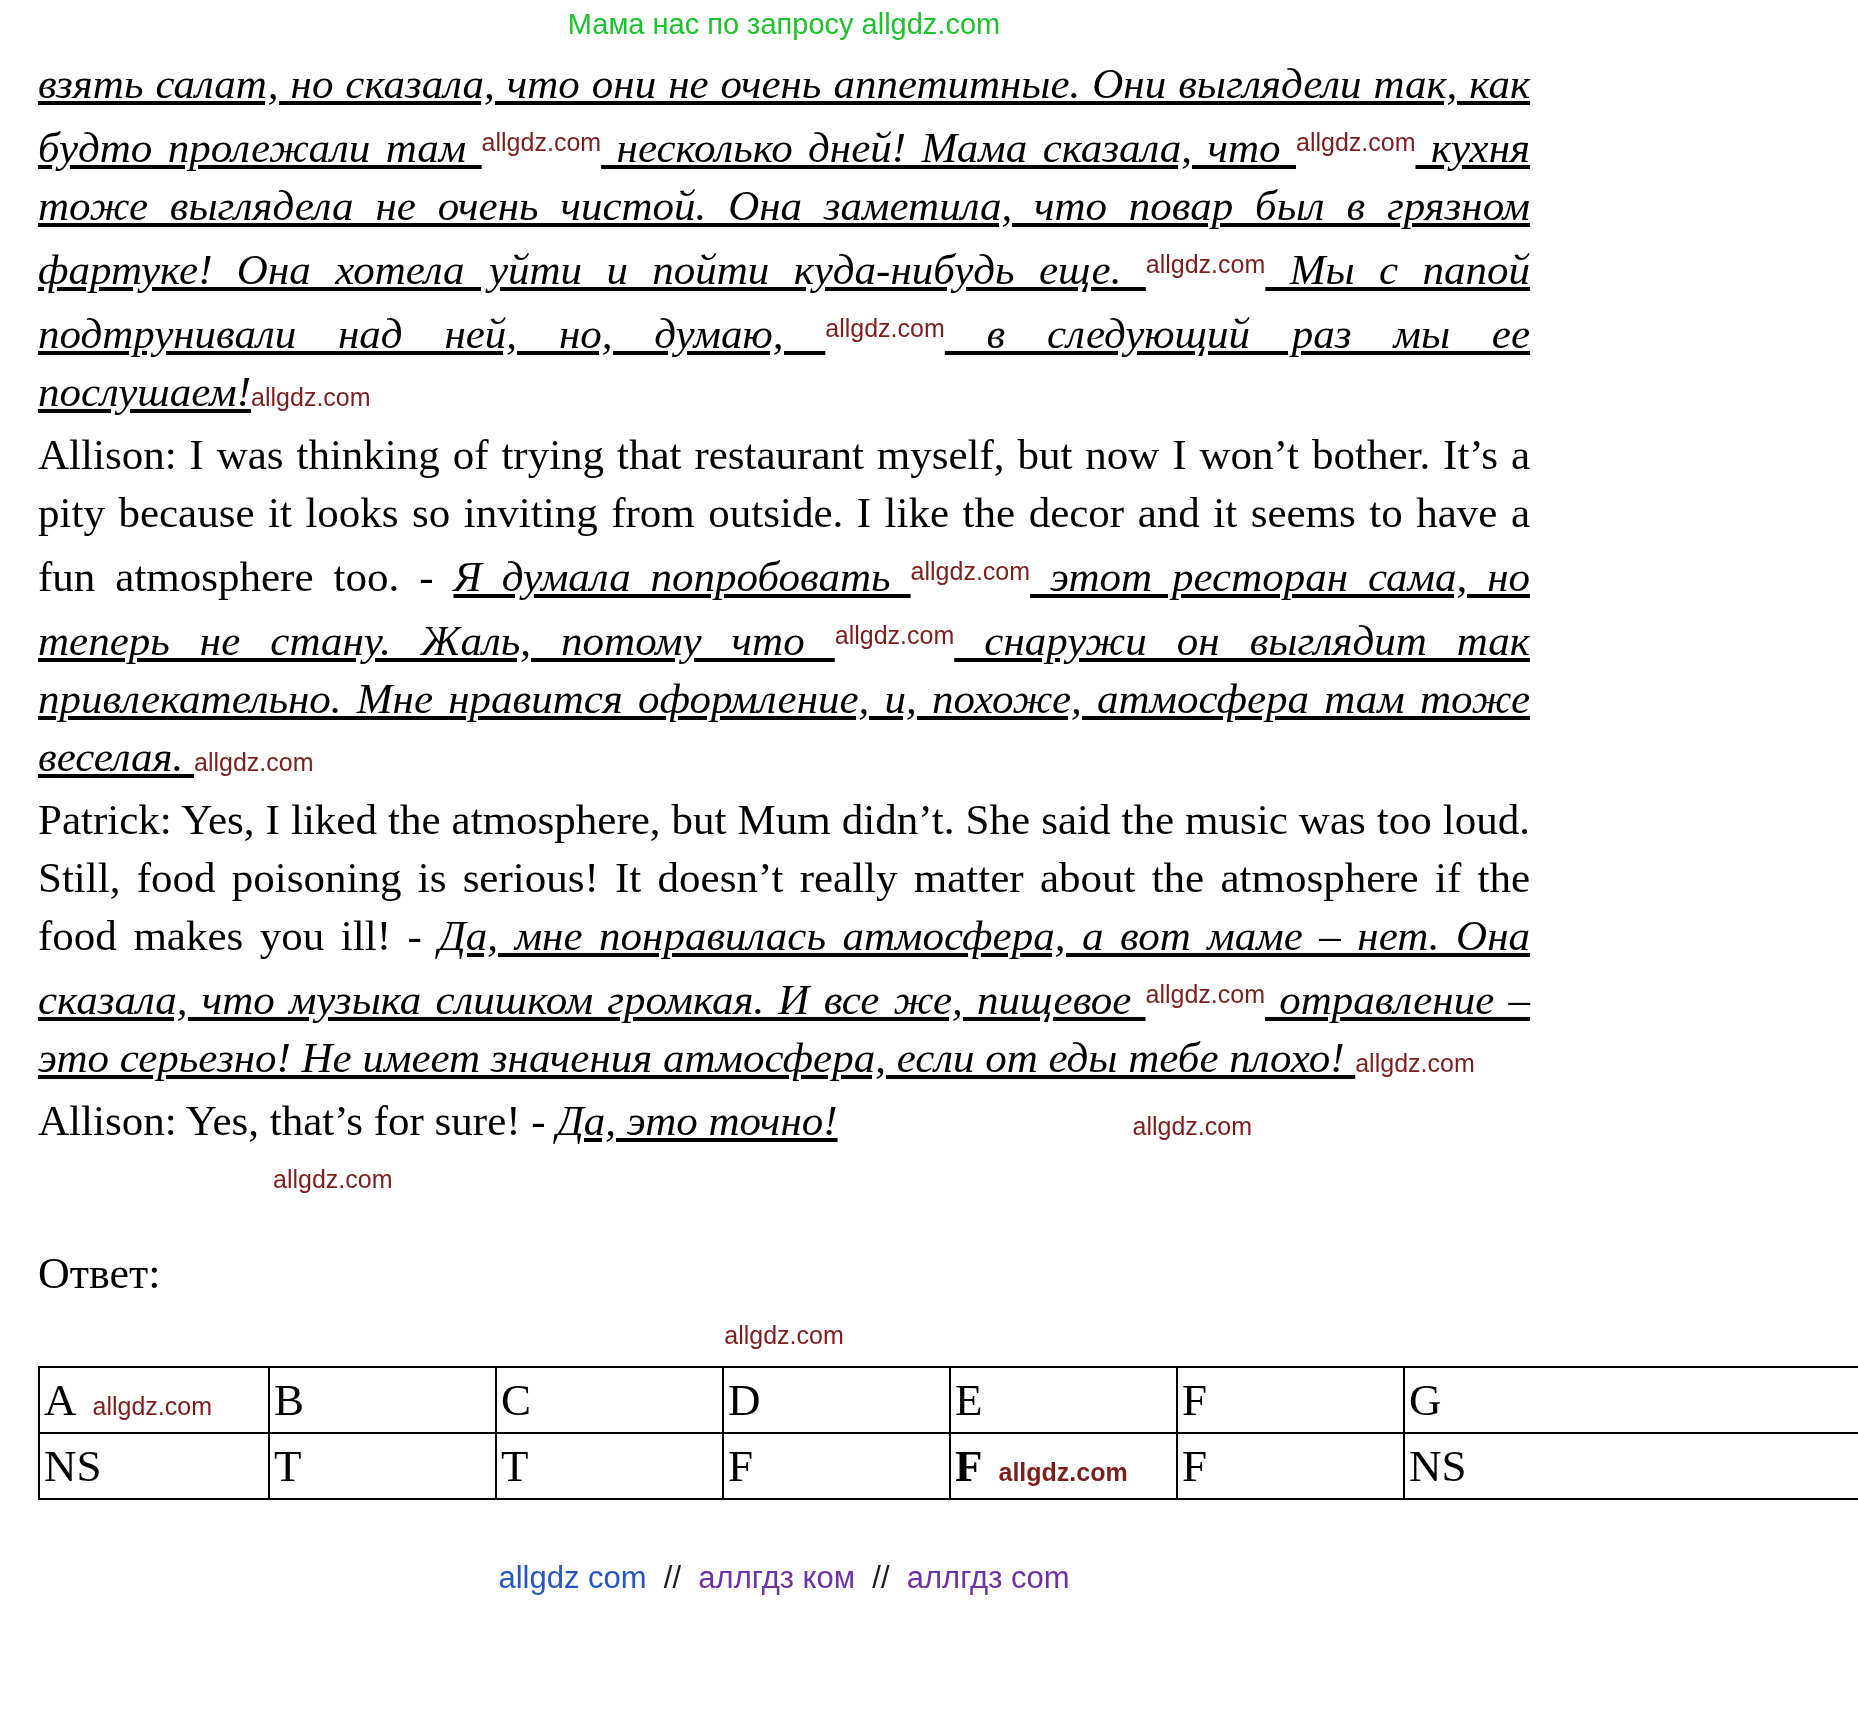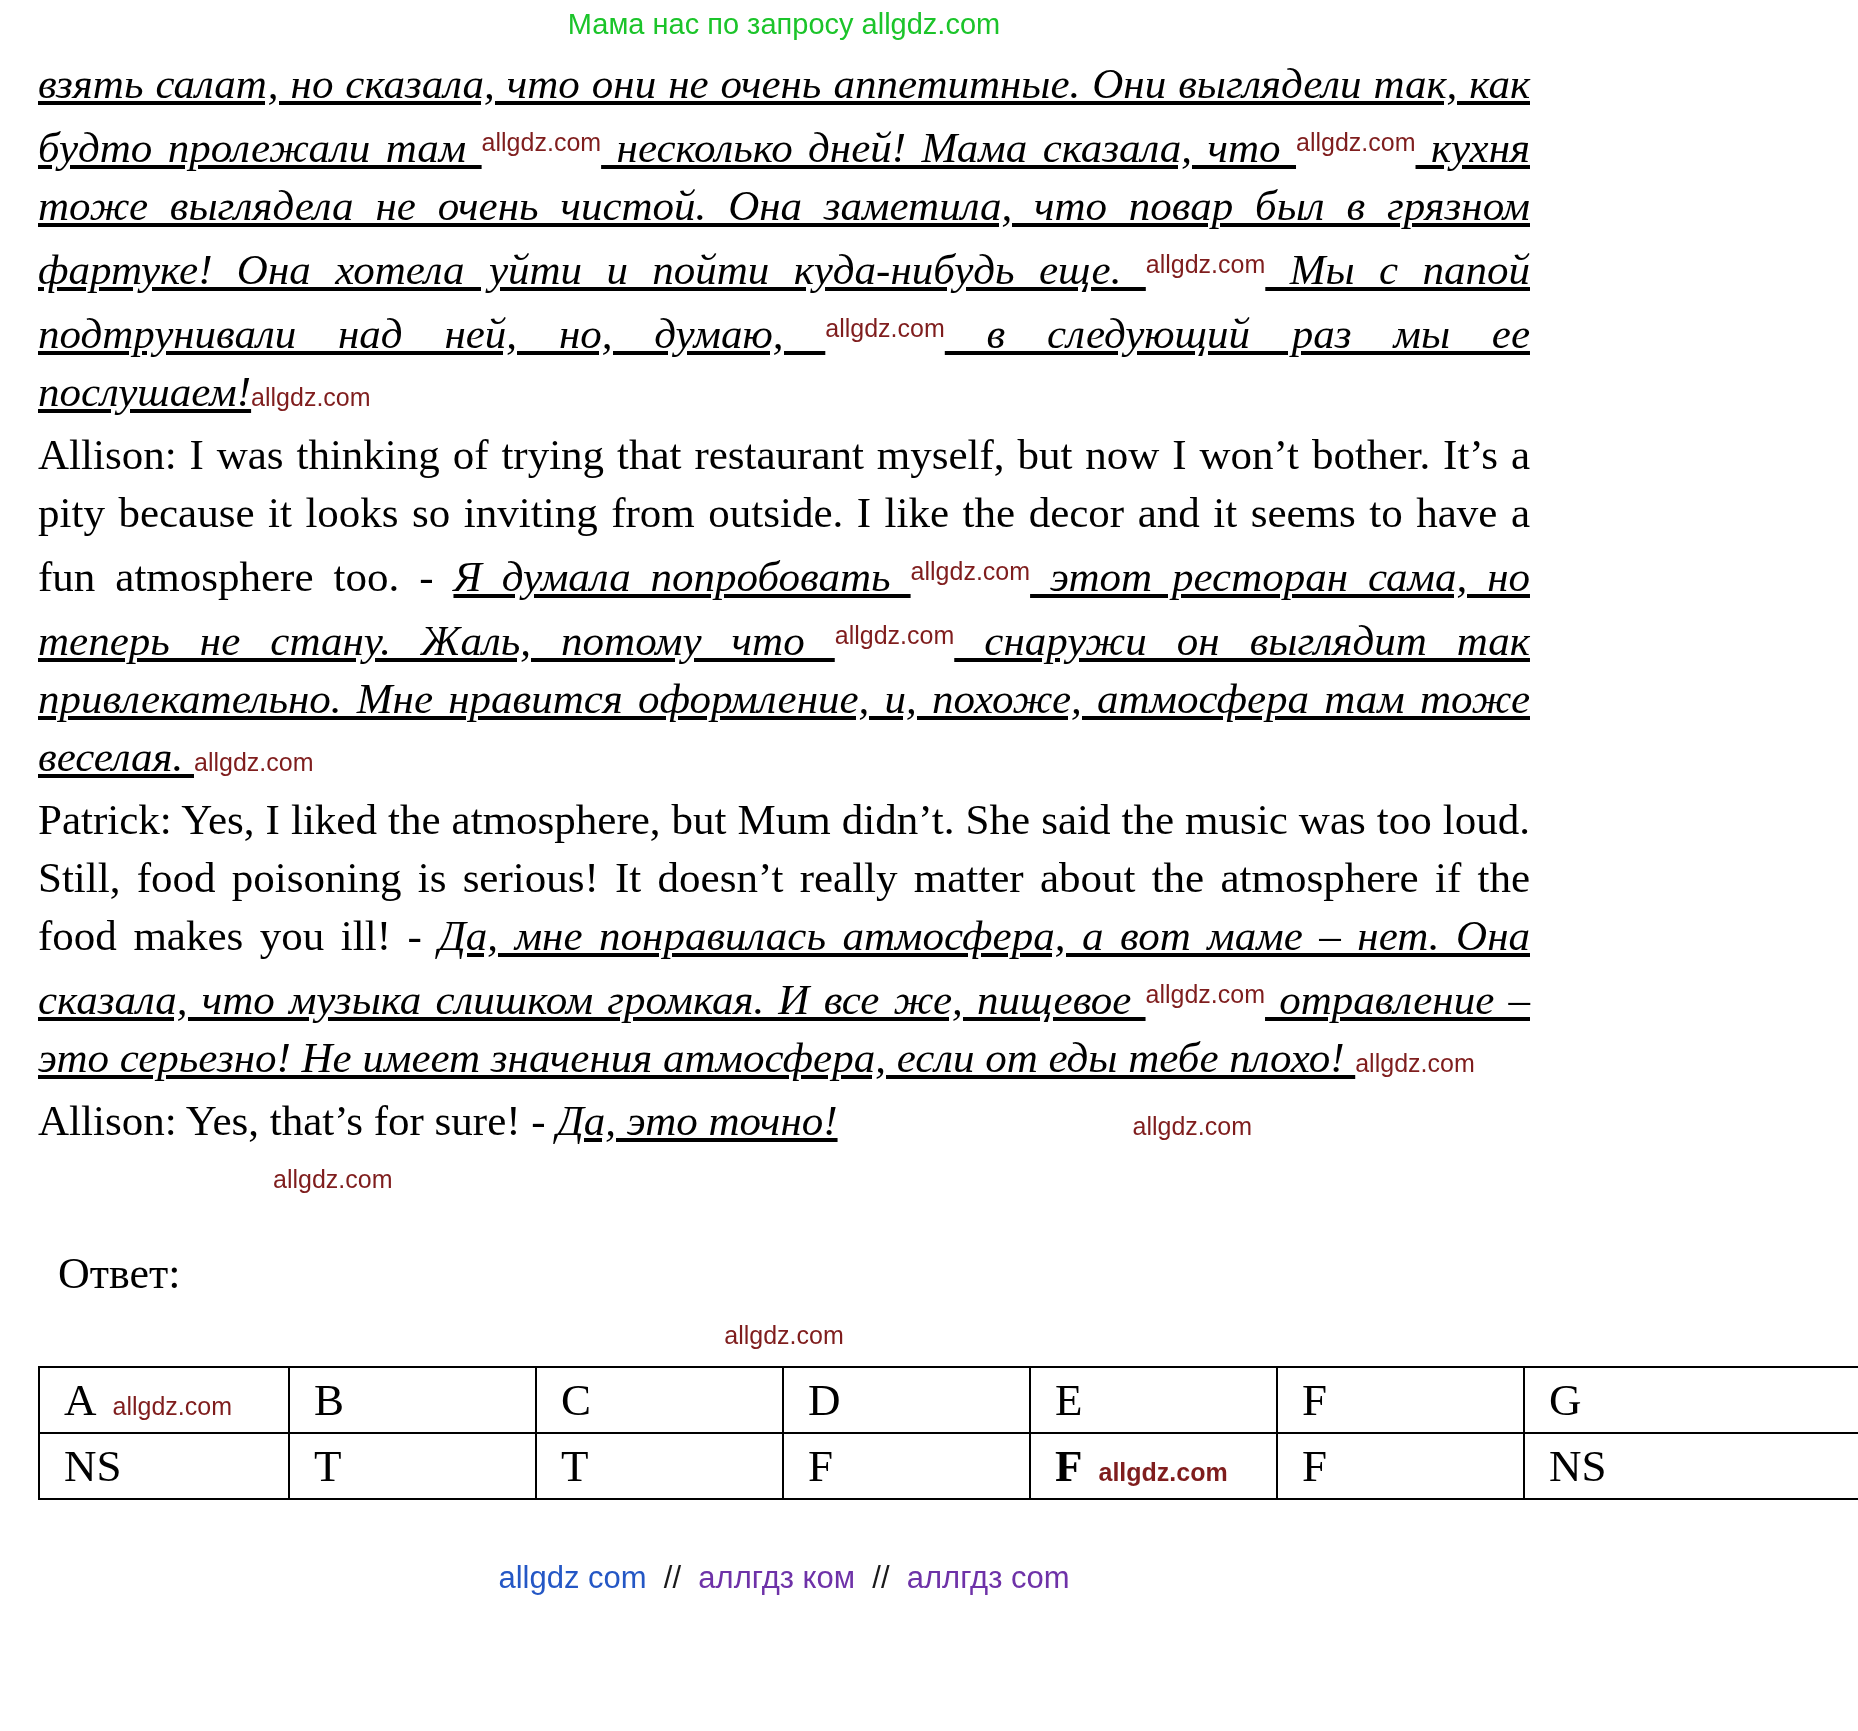--- a/index.html
+++ b/index.html
@@ -45,37 +45,36 @@
   }
   .wm-sup { vertical-align: 11px; }
   .wm-gap { margin-left: 295px; }
   .wm-line {
     padding-left: 235px;
     margin-top: 10px;
   }
   .answer-label {
     font-size: 44px;
     margin-top: 54px;
-    margin-left: 20px;
   }
   .wm-center {
     width: 1492px;
     text-align: center;
     margin-top: 22px;
   }
   .answer-table {
     border-collapse: collapse;
     table-layout: fixed;
     margin-top: 16px;
     width: 1784px;
   }
   .answer-table td {
     border: 2px solid #000000;
     height: 60px;
-    padding: 2px 6px 2px 24px;
+    padding: 2px 6px 2px 4px;
     vertical-align: middle;
     font-size: 45px;
     font-family: "Liberation Serif", "DejaVu Serif", serif;
   }
   .cell-wm { margin-left: 16px; }
   .footer {
     width: 1492px;
     text-align: center;
     font-family: "Liberation Sans", "DejaVu Sans", sans-serif;
     font-size: 31px;

